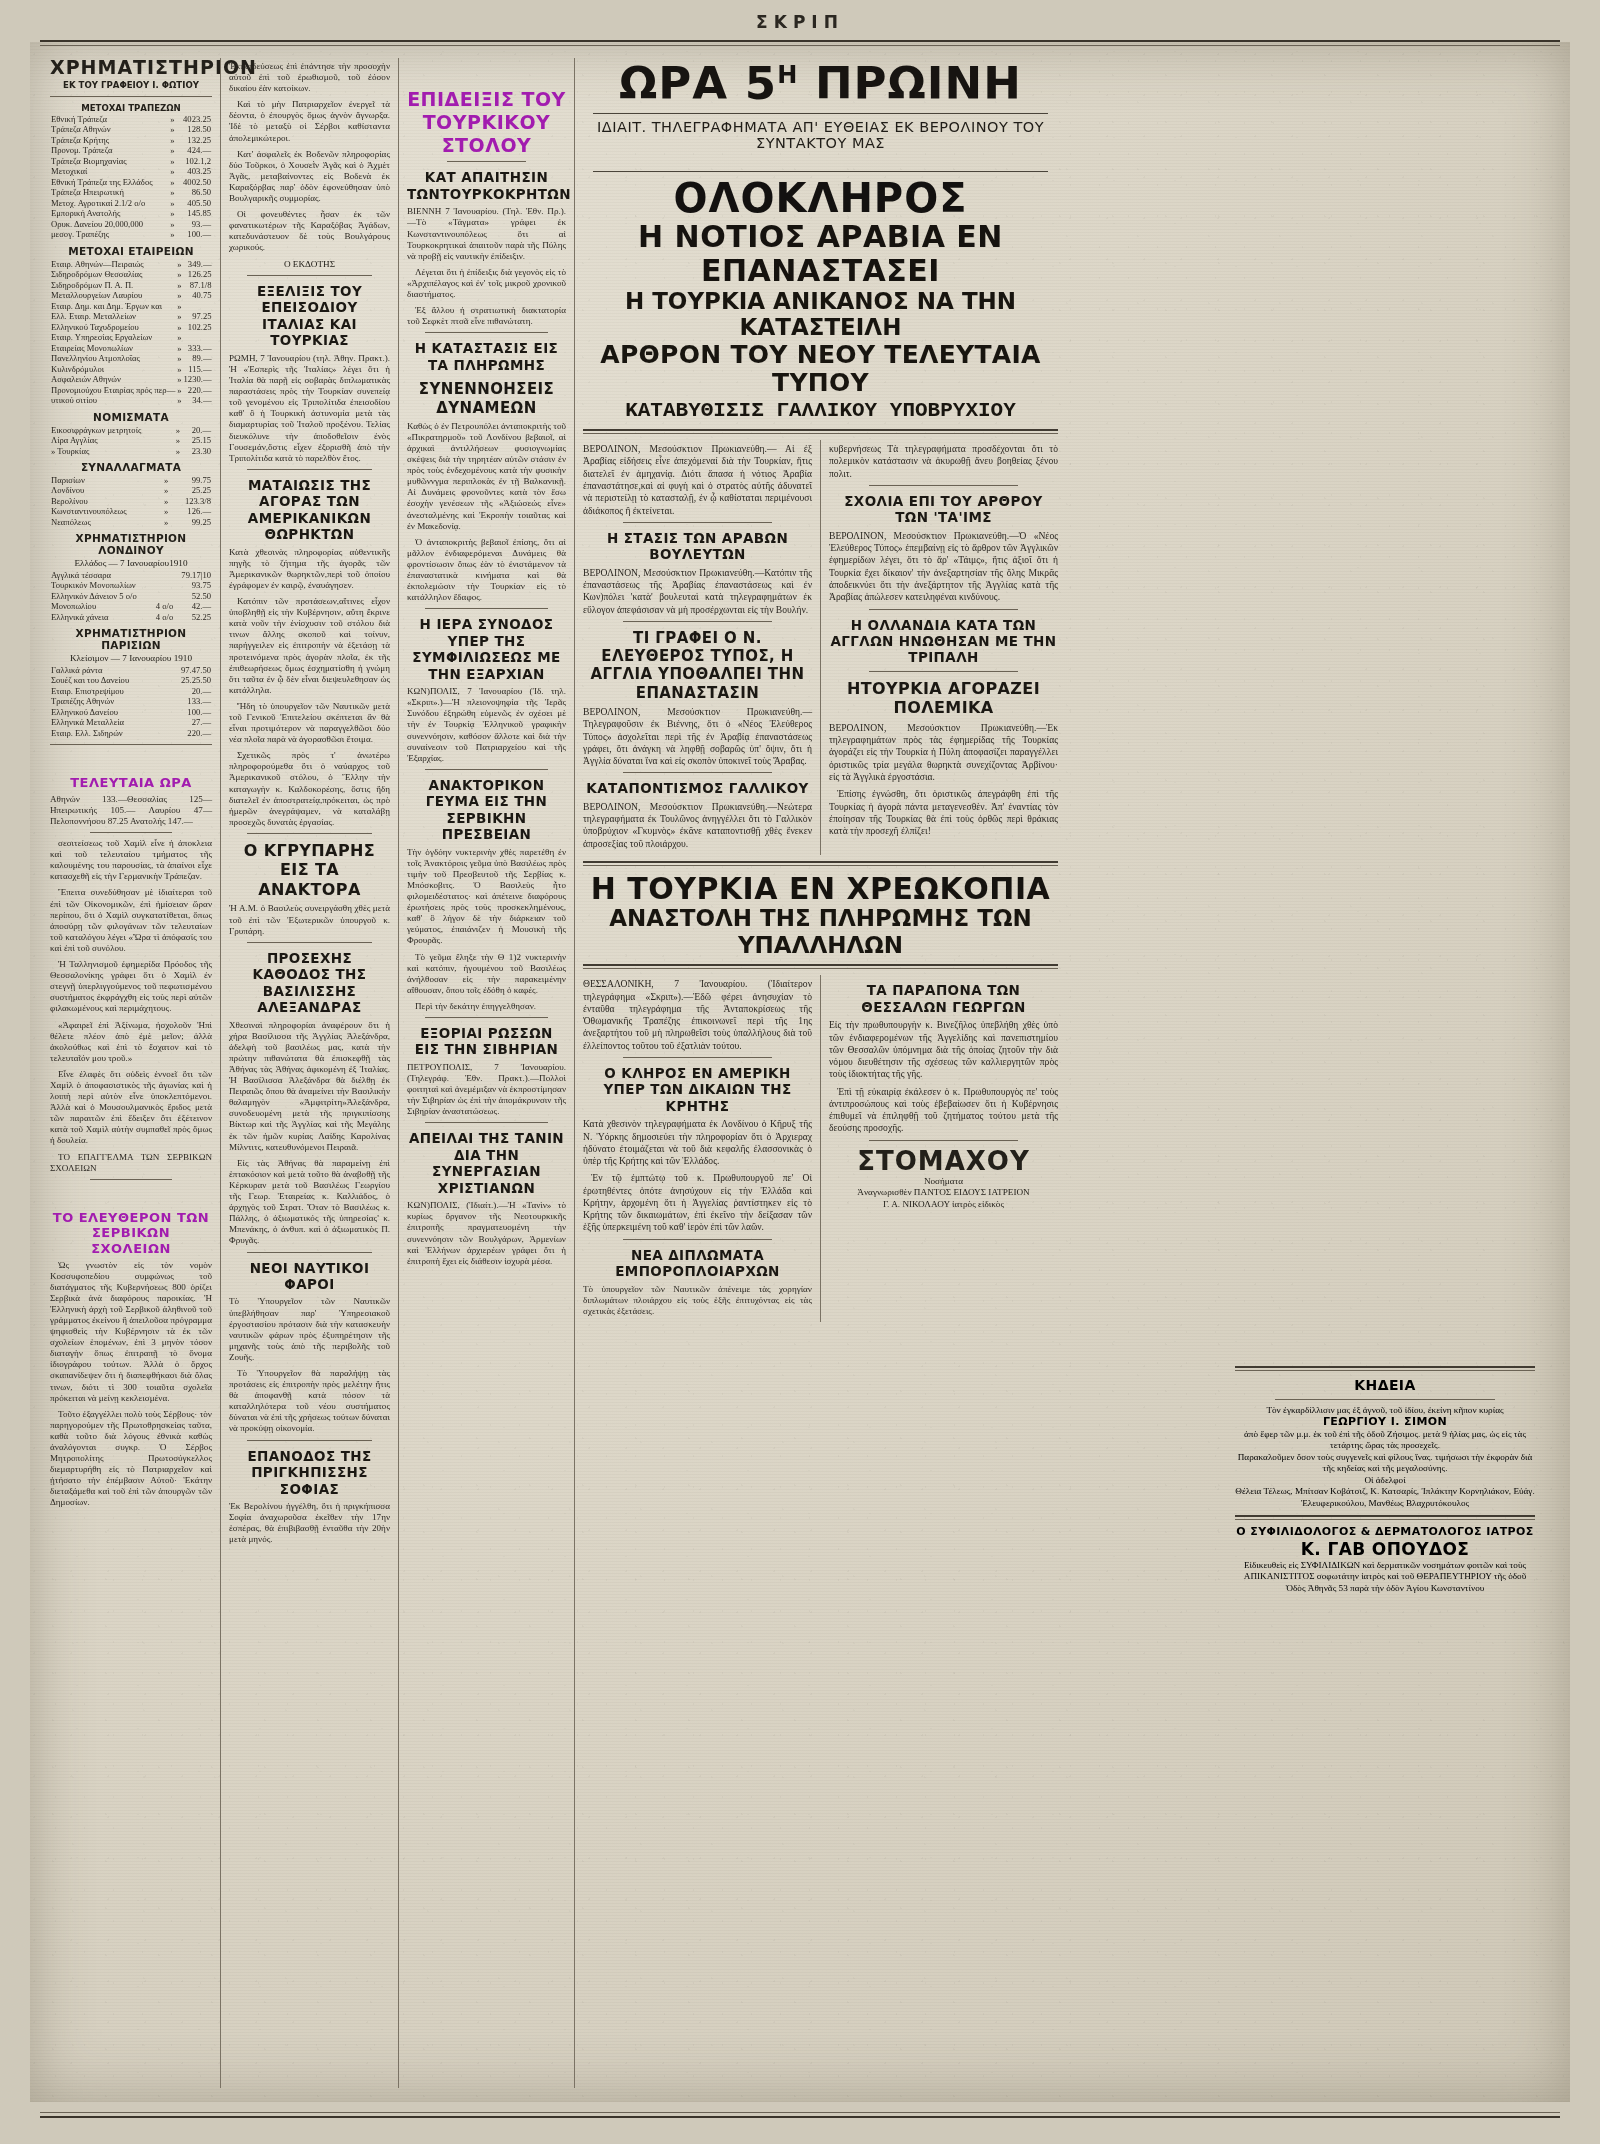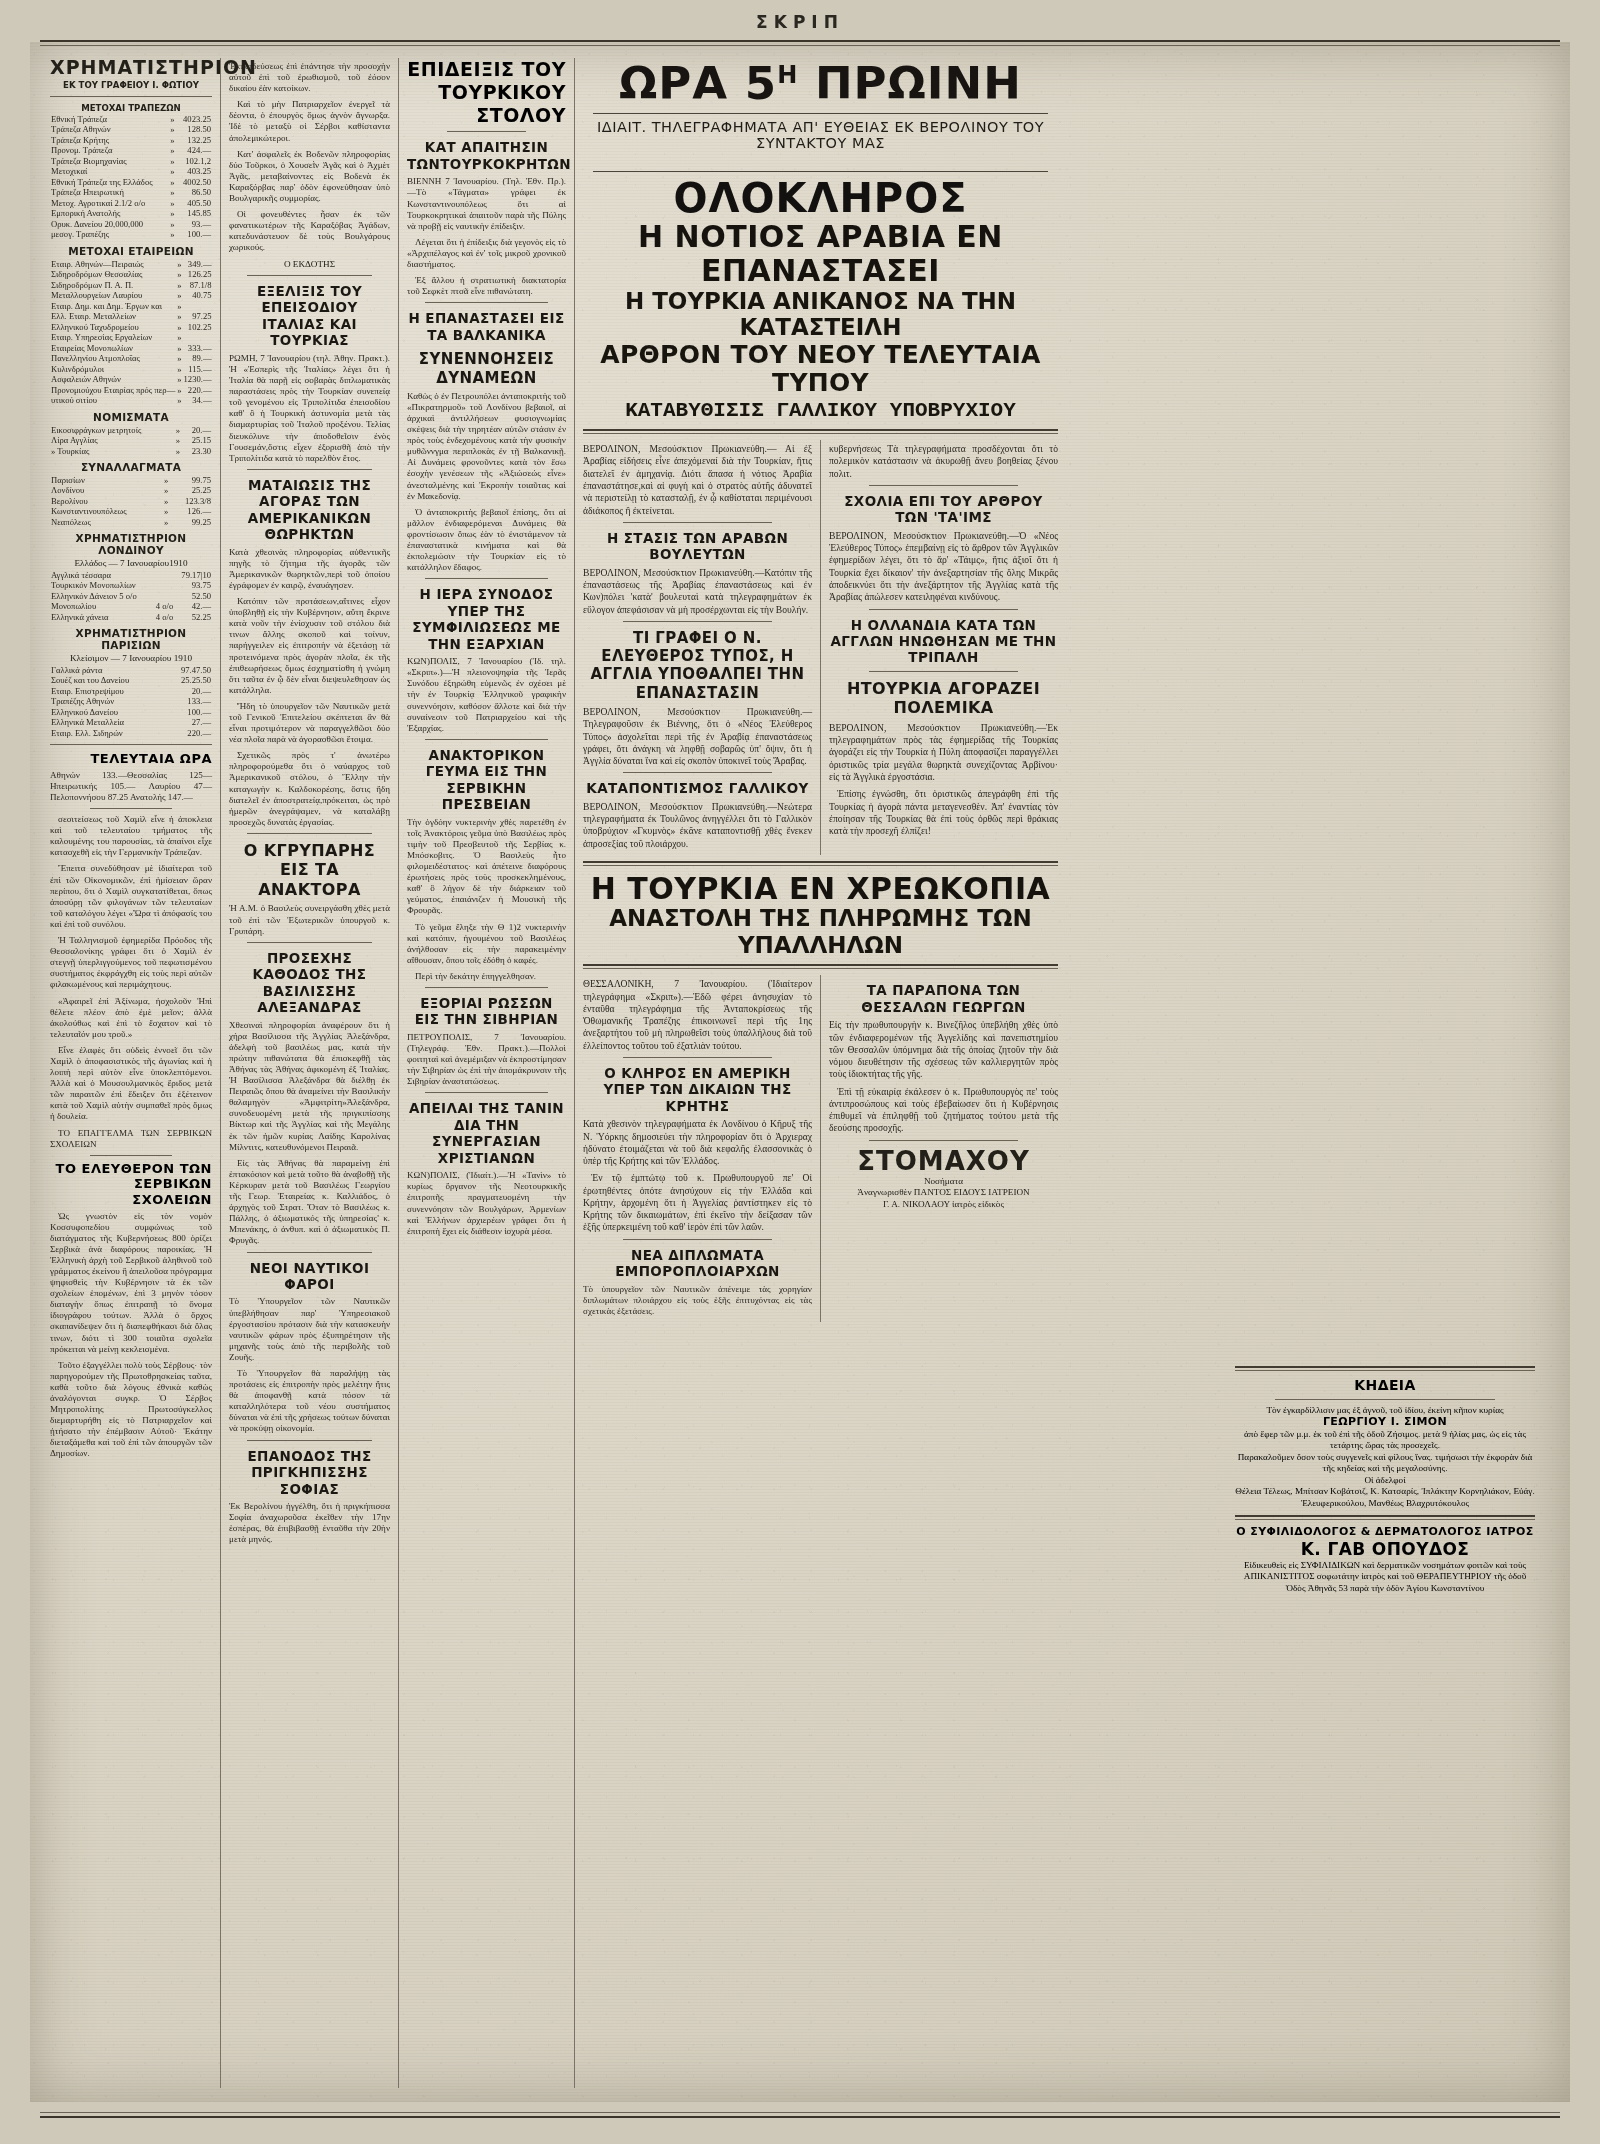--- a/index.html
+++ b/index.html
@@ -164,24 +164,25 @@
     margin: 7px 0 4px;
     color: #1b1813;
     line-height: 1.22;
   }
   .secthead.sm { font-size: 15px; }
   .secthead.lg { font-size: 16px; }
   .colhead {
     font-family: "DejaVu Sans", sans-serif;
     font-weight: bold;
     font-size: 15px;
-    text-align: right;
+    text-align: center;
     letter-spacing: .5px;
-    color: #000000;
+    color: #a21caf;
     line-height: 1.2;
+    margin-top: 30px;
   }
   .colhead.xl { font-size: 19px; }
   .colhead.md { font-size: 13px; }
   .body {
     font-family: "Liberation Serif", serif;
     font-size: 9.6px;
     line-height: 1.28;
     text-align: justify;
     color: #2a2620;
     hyphens: auto;
@@ -596,21 +597,21 @@
     </div>
 
     <div class="col c3 blur">
       <div class="colhead xl">ΕΠΙΔΕΙΞΙΣ ΤΟΥ ΤΟΥΡΚΙΚΟΥ ΣΤΟΛΟΥ</div>
       <hr class="hr short">
       <div class="secthead">ΚΑΤ ΑΠΑΙΤΗΣΙΝ ΤΩΝΤΟΥΡΚΟΚΡΗΤΩΝ</div>
       <div class="body tight">ΒΙΕΝΝΗ 7 Ἰανουαρίου. (Τηλ. Ἐθν. Πρ.).—Τὸ «Τάγματα» γράφει ἐκ Κωνσταντινουπόλεως ὅτι αἱ Τουρκοκρητικαὶ ἀπαιτοῦν παρὰ τῆς Πύλης νὰ προβῇ εἰς ναυτικὴν ἐπίδειξιν.</div>
       <div class="body tight ind">Λέγεται ὅτι ἡ ἐπίδειξις διὰ γεγονὸς εἰς τὸ «Ἀρχιπέλαγος καὶ ἐν' τοῖς μικροῦ χρονικοῦ διαστήματος.</div>
       <div class="body tight ind">Ἐξ ἄλλου ἡ στρατιωτικὴ διακτατορία τοῦ Σεφκὲτ πτσᾶ εἶνε πιθανώτατη.</div>
       <hr class="hr">
-      <div class="secthead">Η ΕΠΑΝΑΣΤΑΣΕΙ ΕΙΣ ΤΑ ΒΑΛΚΑΝΙΚΑ</div>
+      <div class="secthead">Η ΚΑΤΑΣΤΑΣΙΣ ΕΙΣ ΤΑ ΠΛΗΡΩΜΗΣ</div>
       <div class="secthead sm">ΣΥΝΕΝΝΟΗΣΕΙΣ ΔΥΝΑΜΕΩΝ</div>
       <div class="body tight">Καθὼς ὁ ἐν Πετρουπόλει ἀνταποκριτὴς τοῦ «Πικρατηρμοῦ» τοῦ Λονδίνου βεβαιοῖ, αἱ ἀρχικαὶ ἀντιλλήσεων φυσιογνωμίας σκέψεις διὰ τὴν τηρητέαν αὐτῶν στάσιν ἐν πρὸς τοὺς ἐνδεχομένους κατὰ τὴν φυσικὴν μυθῶννγμα περιπλοκὰς ἐν τῇ Βαλκανικῇ. Αἱ Δυνάμεις φρονοῦντες κατὰ τὸν ἔσω ἐσοχὴν γενέσεων τῆς «Ἀξιώσεώς εἶνε» ἀνεσταλμένης καὶ Ἐκροπὴν τοιαῦτας καὶ ἐν Μακεδονίᾳ.</div>
       <div class="body tight ind">Ὁ ἀνταποκριτὴς βεβαιοῖ ἐπίσης, ὅτι αἱ μᾶλλον ἐνδιαφερόμεναι Δυνάμεις θὰ φροντίσωσιν ὅπως ἐὰν τὸ ἐνιστάμενον τὰ ἐπαναστατικὰ κινήματα καὶ θὰ ἐκπολεμώσιν τὴν Τουρκίαν εἰς τὸ κατάλληλον ἔδαφος.</div>
       <hr class="hr">
       <div class="secthead">Η ΙΕΡΑ ΣΥΝΟΔΟΣ ΥΠΕΡ ΤΗΣ ΣΥΜΦΙΛΙΩΣΕΩΣ ΜΕ ΤΗΝ ΕΞΑΡΧΙΑΝ</div>
       <div class="body tight">ΚΩΝ)ΠΟΛΙΣ, 7 Ἰανουαρίου (Ἰδ. τηλ. «Σκριπ».)—Ἡ πλειονοψηφία τῆς Ἱερᾶς Συνόδου ἐξηρώθη εὐμενῶς ἐν σχέσει μὲ τὴν ἐν Τουρκίᾳ Ἑλληνικοῦ γραφικὴν συνεννόησιν, καθόσον ἄλλοτε καὶ διὰ τὴν συναίνεσιν τοῦ Πατριαρχείου καὶ τῆς Ἐξαρχίας.</div>
       <hr class="hr">
       <div class="secthead">ΑΝΑΚΤΟΡΙΚΟΝ ΓΕΥΜΑ ΕΙΣ ΤΗΝ ΣΕΡΒΙΚΗΝ ΠΡΕΣΒΕΙΑΝ</div>
       <div class="body tight">Τὴν ὀγδόην νυκτερινὴν χθὲς παρετέθη ἐν τοῖς Ἀνακτόροις γεῦμα ὑπὸ Βασιλέως πρὸς τιμὴν τοῦ Πρεσβευτοῦ τῆς Σερβίας κ. Μπόσκοβιτς. Ὁ Βασιλεὺς ἦτο φιλομειδέστατος· καὶ ἀπέτεινε διαφόρους ἐρωτήσεις πρὸς τοὺς προσκεκλημένους, καθ' ὃ λήγον δὲ τὴν διάρκειαν τοῦ γεύματος, ἐπαιάνιζεν ἡ Μουσικὴ τῆς Φρουρᾶς.</div>
       <div class="body tight ind">Τὸ γεῦμα ἔληξε τὴν Θ 1)2 νυκτερινὴν καὶ κατόπιν, ἠγουμένου τοῦ Βασιλέως ἀνήλθοσαν εἰς τὴν παρακειμένην αἴθουσαν, ὅπου τοῖς ἐδόθη ὁ καφές.</div>

